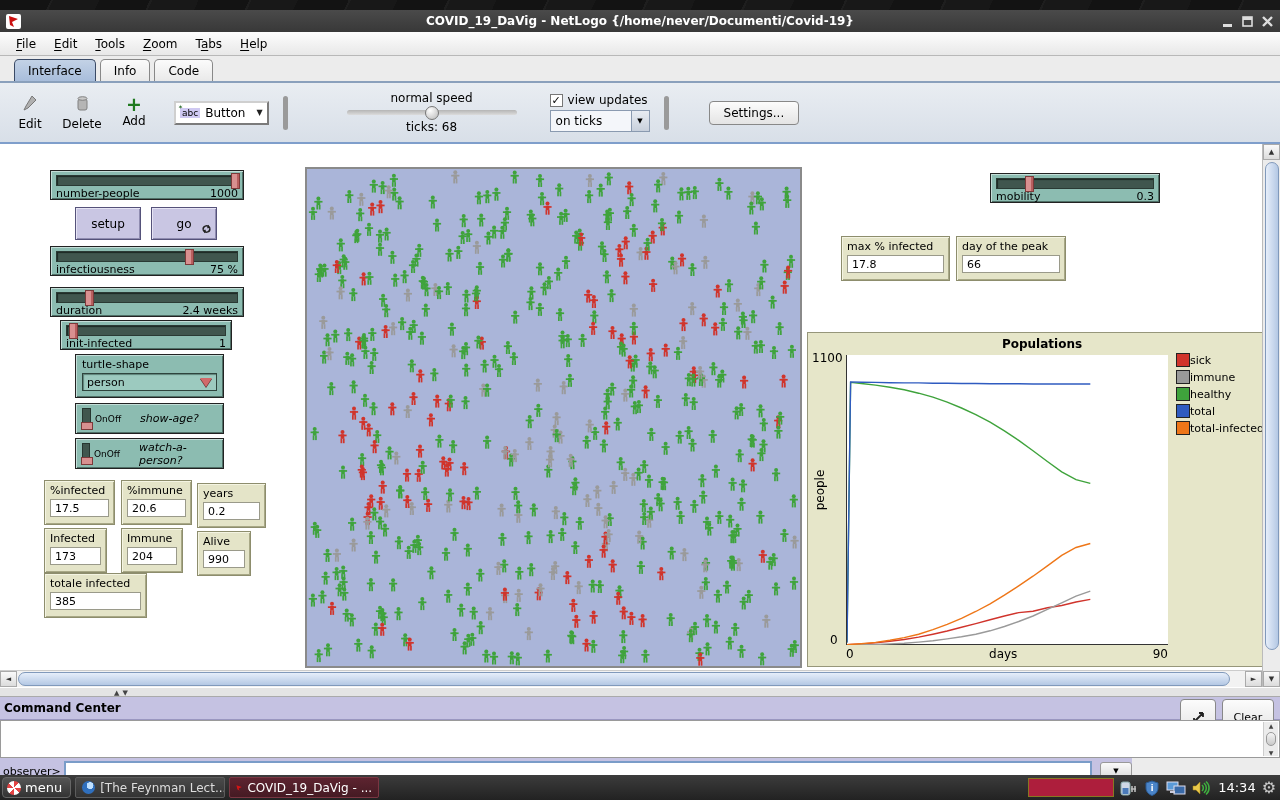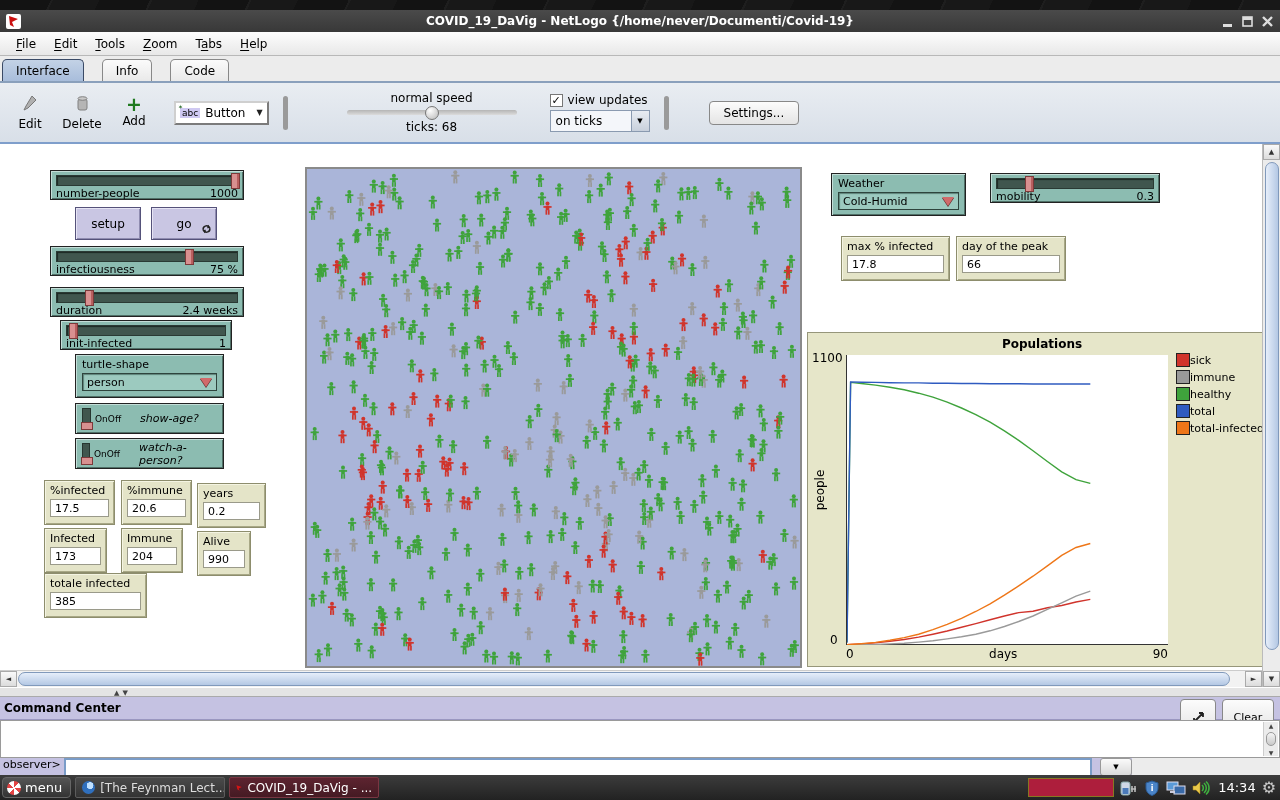--- a/index.html
+++ b/index.html
@@ -20,21 +20,21 @@
   .win-btns { position:absolute; right:5px; top:3px; display:flex; gap:4px; }
   .win-btn { width:16px; height:16px; display:flex; align-items:center; justify-content:center; }
 
   .menubar { position:absolute; left:0; top:22px; width:100%; height:24px;
     background:linear-gradient(#fdfdfd,#e8e8e8); border-bottom:1px solid #b8b8b8;
     display:flex; align-items:center; padding-left:8px; gap:2px; }
   .menu-item { padding:2px 8px; font-size:12px; }
   .menu-item u { text-underline-offset:2px; }
 
   .tabrow { position:absolute; left:0; top:46px; width:100%; height:27px; background:#ececec;
-    border-bottom:2px solid #8aa0bc; display:flex; align-items:flex-end; padding-left:2px; gap:18px; }
+    border-bottom:2px solid #8aa0bc; display:flex; align-items:flex-end; padding-left:14px; gap:4px; }
   .tab { padding:4px 13px 3px; font-size:12px; border:1px solid #888; border-bottom:none;
     border-radius:5px 5px 0 0; background:linear-gradient(#fbfbfb,#e9e9e9); }
   .tab.sel { background:linear-gradient(#c3d2e6,#a8bddb); border-color:#3a4a66; font-weight:normal; }
 
   .toolbar { position:absolute; left:0; top:73px; width:100%; height:61px;
     background:linear-gradient(#e9edf2,#d8dfe8); border-bottom:2px solid #7f9ecb;
     display:flex; align-items:center; }
   .tool-btn { display:flex; flex-direction:column; align-items:center; justify-content:center;
     width:52px; gap:3px; font-size:12px; }
   .tool-sep { width:5px; height:34px; background:#9a9a9a; border-radius:3px; margin:0 14px; }
@@ -130,21 +130,21 @@
     border-top:1px solid #fff; border-bottom:1px solid #aaa; }
   .split-grip { position:absolute; left:114px; top:1px; font-size:7px; color:#444; letter-spacing:3px; }
   .cc-header { position:absolute; left:0; top:687px; width:1280px; height:23px; background:#c5c2e2;
     border-bottom:1px solid #9a97c0; display:flex; align-items:center; }
   .cc-title { font-weight:bold; font-size:12px; margin-left:4px; }
   .cc-btn { position:absolute; top:2px; height:36px; background:linear-gradient(#fcfcfc,#e2e2e2);
     border:1px solid #888; border-radius:4px; font-size:11px; display:flex; align-items:center; justify-content:center; }
   .cc-output { position:absolute; left:0; top:710px; width:1280px; height:38px; background:#fff; border:1px solid #9a9a9a; }
   .cc-vscroll { position:absolute; right:1px; top:1px; width:15px; height:34px; background:#ececec; border-left:1px solid #ccc; }
   .cc-input-row { position:absolute; left:0; top:748px; width:1132px; height:26px; background:#c5c2e2;
-    display:flex; align-items:flex-start; }
+    display:flex; align-items:center; }
   .obs-label { font-size:11px; padding:0 3px; }
   .obs-input { height:20px; width:1100px; background:#fff; border:2px solid #7a9cc8; }
   .obs-dd { margin-left:8px; width:34px; height:18px; background:linear-gradient(#fafafa,#dadada);
     border:1px solid #999; border-radius:3px; display:flex; align-items:center; justify-content:center; font-size:7px; }
 
   
   .taskbar { position:absolute; left:0; top:775px; width:1280px; height:25px;
     background:linear-gradient(#3c3c3c,#222); display:flex; align-items:center; color:#eee; }
   .menu-btn { display:flex; align-items:center; gap:4px; background:linear-gradient(#555,#333);
     border:1px solid #666; border-radius:4px; height:21px; padding:0 8px 0 4px; margin-left:2px;
@@ -941,27 +941,20 @@
             <use href="#person-shape" x="57.2" y="254.2" fill="#d0342c"></use>
             <use href="#person-shape" x="3.3" y="352.6" fill="#3fa33c"></use>
             <use href="#person-shape" x="246.7" y="98.4" fill="#3fa33c"></use>
             <use href="#person-shape" x="472.1" y="205.3" fill="#d0342c"></use>
             <use href="#person-shape" x="31.5" y="296.5" fill="#3fa33c"></use>
             <use href="#person-shape" x="372.9" y="378.9" fill="#9a9a9a"></use>
             <use href="#person-shape" x="35.2" y="439.4" fill="#3fa33c"></use>
           </svg></div>
     </div>
 
-    <div class="nl-chooser" style="left:831px;top:29px;width:135px;height:43px">
-      <div class="ch-label">Weather</div>
-      <div class="ch-box">
-        <span>Cold-Humid</span>
-        <span class="red-tri"></span>
-      </div>
-    </div>
 
     <div class="nl-slider" style="left:990px;top:29px;width:170px">
       <div class="sl-track">
           <div class="sl-thumb" style="left:28px"></div>
         </div>
       <div class="sl-row">
           <span>mobility</span>
           <span>0.3</span>
         </div>
     </div>

